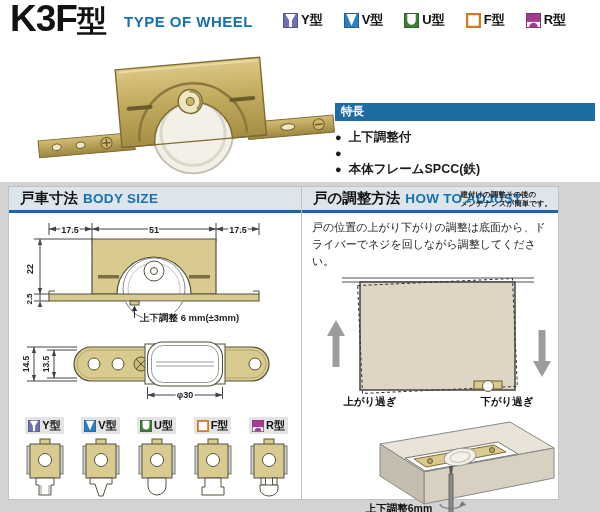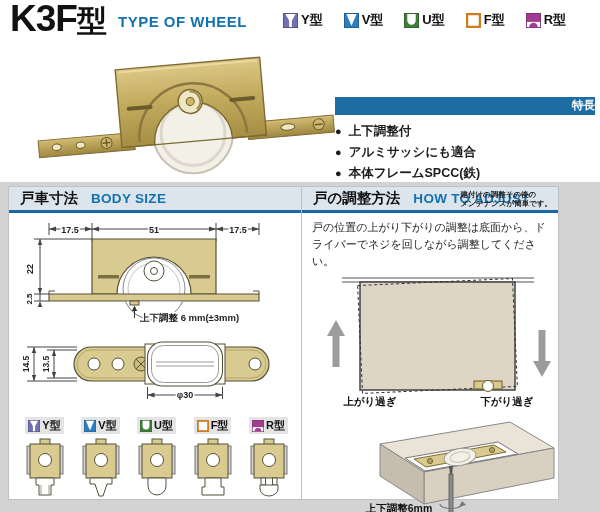--- a/index.html
+++ b/index.html
@@ -5,41 +5,41 @@
   html,body{margin:0;padding:0;}
   body{font-family:"Liberation Sans","DejaVu Sans",sans-serif;background:#fff;}
   .page{position:relative;width:600px;height:512px;background:#fca5a5;overflow:hidden;text-decoration:underline;}
 
   
   .top{position:absolute;left:0;top:0;width:600px;height:182px;background:#fff;}
   .header-row{position:absolute;left:0;top:0;width:600px;height:42px;}
   .title{position:absolute;left:10px;top:-2px;font-weight:bold;color:#111;letter-spacing:-1px;}
   .title .main{font-size:37px;}
   .title .suffix{font-size:30px;}
-  .tow-label{position:absolute;left:118px;top:13px;font-size:15px;font-weight:bold;color:#1572b0;letter-spacing:.5px;}
+  .tow-label{position:absolute;left:124px;top:13px;font-size:15px;font-weight:bold;color:#1572b0;letter-spacing:.5px;}
   .chips{position:absolute;left:283px;top:11px;display:flex;gap:21px;align-items:center;}
   .chip{display:flex;align-items:center;gap:3px;font-size:13px;font-weight:bold;color:#111;}
   .chip svg{width:15px;height:15px;display:block;}
 
   .photo{position:absolute;left:35px;top:42px;width:300px;height:138px;}
 
-  .features{position:absolute;left:335px;top:97px;width:260px;text-align:right;}
+  .features{position:absolute;left:335px;top:103px;width:260px;}
   .features-header{background:#1d6ca3;color:#fff;font-size:11.5px;font-weight:bold;padding:1px 0 2px 6px;}
   .features ul{list-style:none;margin:6px 0 0 0;padding:0;}
   .features li{font-size:12.5px;font-weight:600;color:#1b1b1b;line-height:21px;display:flex;align-items:center;gap:7px;}
   .features .bullet{font-size:11px;line-height:1;}
 
   
   .bottom{position:absolute;left:0;top:182px;width:600px;height:330px;background:#d3d3d3;}
   .panel{position:absolute;top:4px;height:314px;background:#fff;border:1px solid #c2c2c2;box-sizing:border-box;}
   .panel-left{left:8px;width:297px;}
   .panel-right{left:301px;width:258px;}
   .panel-header{position:relative;height:26px;background:#dce4ec;border-bottom:3px solid #1a66a4;display:flex;align-items:center;padding-left:11px;box-sizing:border-box;}
   .panel-header .jp{font-size:14.5px;font-weight:bold;color:#111;}
-  .panel-header .en{font-size:13.5px;font-weight:bold;color:#1572b0;margin-left:13px;letter-spacing:.3px;}
+  .panel-header .en{font-size:13.5px;font-weight:bold;color:#1572b0;margin-left:5px;letter-spacing:.3px;}
   .panel-header .note{position:absolute;right:6px;top:3px;font-size:7.5px;line-height:9px;color:#222;text-align:left;font-weight:bold;margin-left:41px;}
 
   .desc{font-size:11px;font-weight:500;color:#222;line-height:1.55;margin:6px 10px 2px 10px;}
 
   .variants{display:flex;justify-content:space-between;padding:4px 10px 0 10px;}
   .variant{width:51px;display:flex;flex-direction:column;align-items:center;}
   .vchip{display:flex;align-items:center;gap:2px;background:#e4e4e4;padding:1px 3px;font-size:11px;font-weight:bold;color:#111;}
   .vchip svg{width:12px;height:12px;display:block;}
   .variant .profile{margin-top:3px;}
 
@@ -148,21 +148,20 @@
 
     <div class="features">
       <div class="features-header">特長</div>
       <ul>
         <li>
             <span class="bullet">●</span>
             <span>上下調整付</span>
           </li>
         <li>
             <span class="bullet">●</span>
-            <span>アルミサッシにも適合</span>
           </li>
         <li>
             <span class="bullet">●</span>
             <span>本体フレームSPCC(鉄)</span>
           </li>
       </ul>
     </div>
   </div>
 
   <div class="bottom">

